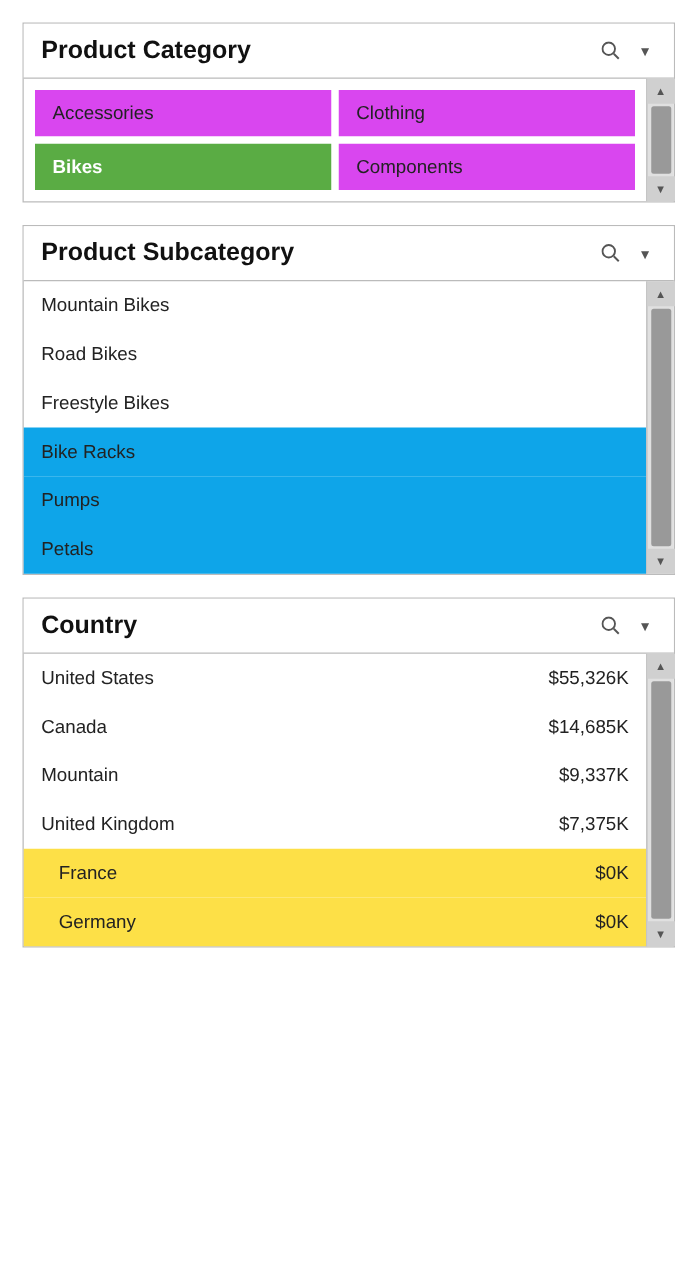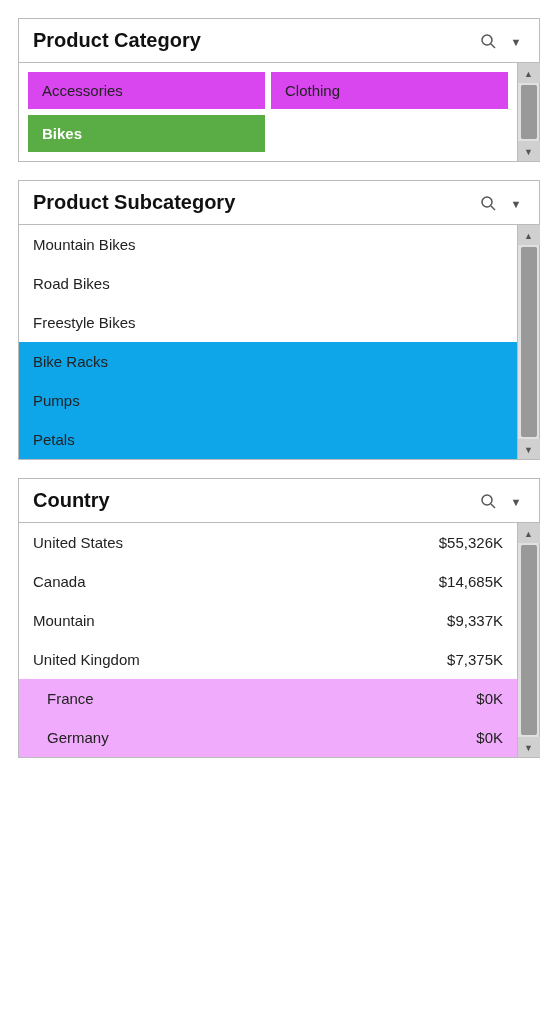--- a/index.html
+++ b/index.html
@@ -18,21 +18,21 @@
     }
 
     .panel {
       border: 1px solid #bbb;
       margin: 18px 18px 0 18px;
       background: #fff;
     }
 
     .panel-header {
       display: flex;
-      align-items: flex-end;
+      align-items: flex-start;
       justify-content: space-between;
       padding: 10px 12px 10px 14px;
       background: #fff;
     }
 
     .panel-title {
       font-size: 20px;
       font-weight: bold;
       color: #111;
     }
@@ -145,21 +145,21 @@
     .country-item {
       display: flex;
       justify-content: space-between;
       padding: 11px 14px;
       font-size: 15px;
       cursor: pointer;
       align-items: center;
     }
 
     .country-item.highlighted {
-      background: #f0abfc;
+      background: #fde047;
       padding-left: 28px;
     }
 
     .country-value {
       color: #222;
     }
 
     .last-panel {
       margin-bottom: 18px;
     }
@@ -195,20 +195,21 @@
       <span class="icon-btn">
         <span class="chevron-down-unicode"></span>
       </span>
     </div>
   </div>
   <div class="panel-content">
     <div class="category-grid">
       <div class="category-item">Accessories</div>
       <div class="category-item">Clothing</div>
       <div class="category-item selected">Bikes</div>
+      <div class="category-item">Components</div>
     </div>
     <div class="scroll-track">
       <div class="scroll-arrow">
         <span class="chevron-up-unicode"></span>
       </div>
       <div class="scroll-thumb"></div>
       <div class="scroll-arrow">
         <span class="chevron-down-sm"></span>
       </div>
     </div>

